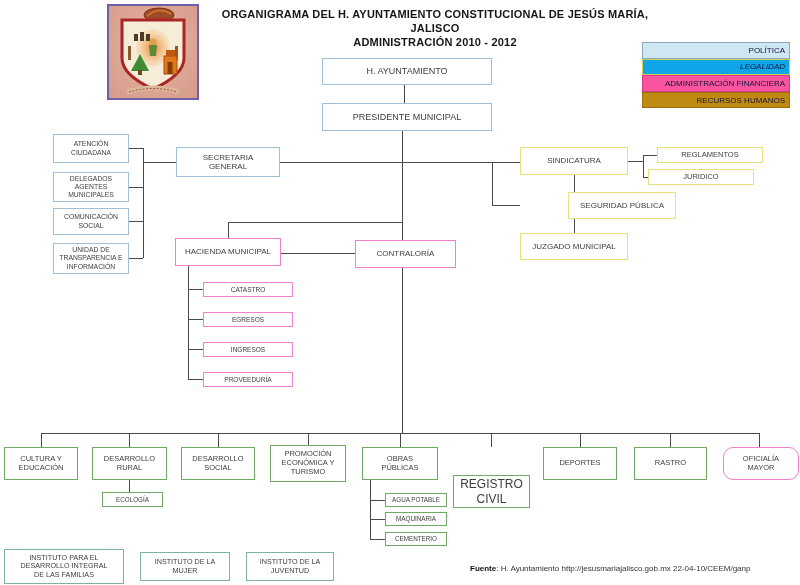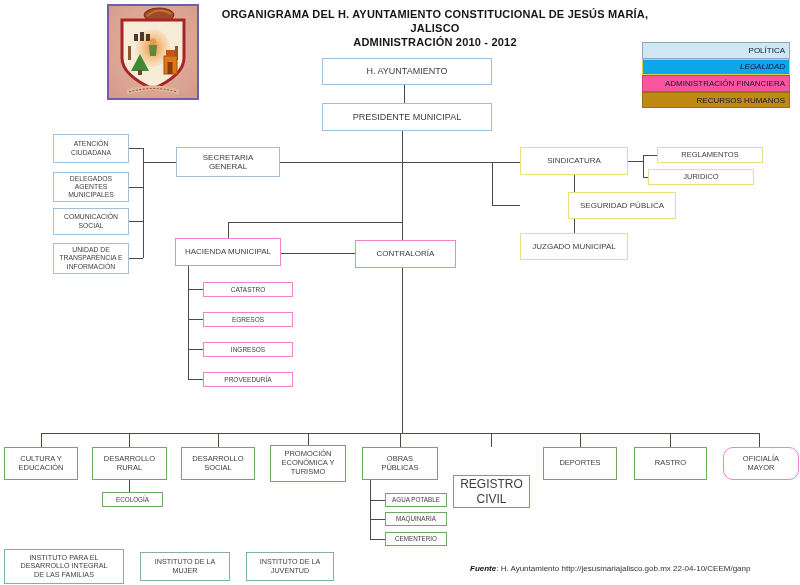--- a/index.html
+++ b/index.html
@@ -17,21 +17,21 @@
   .line{position:absolute;background:#4a4a4a;}
   #legend{position:absolute;left:642px;top:42px;width:148px;}
   .legend-row{
     height:14.6px;border:1px solid #888;display:flex;align-items:center;
     justify-content:flex-end;padding-right:4px;font-size:8px;color:#14143c;
     box-sizing:content-box;
   }
   #footer{
     position:absolute;left:470px;top:564px;font-size:8px;color:#333;white-space:nowrap;
   }
-  #footer .b{font-weight:bold;color:#111;font-style:italic;}
+  #footer .b{font-weight:bold;color:#111;}
   #escudo{position:absolute;left:107px;top:4px;}
 </style>
 </head>
 <body>
 
 <div id="stage">
 
   <div class="title-wrap">
     <div class="title-line">ORGANIGRAMA DEL H. AYUNTAMIENTO CONSTITUCIONAL DE JESÚS MARÍA, JALISCO</div>
     <div class="title-line">ADMINISTRACIÓN 2010 - 2012</div>

